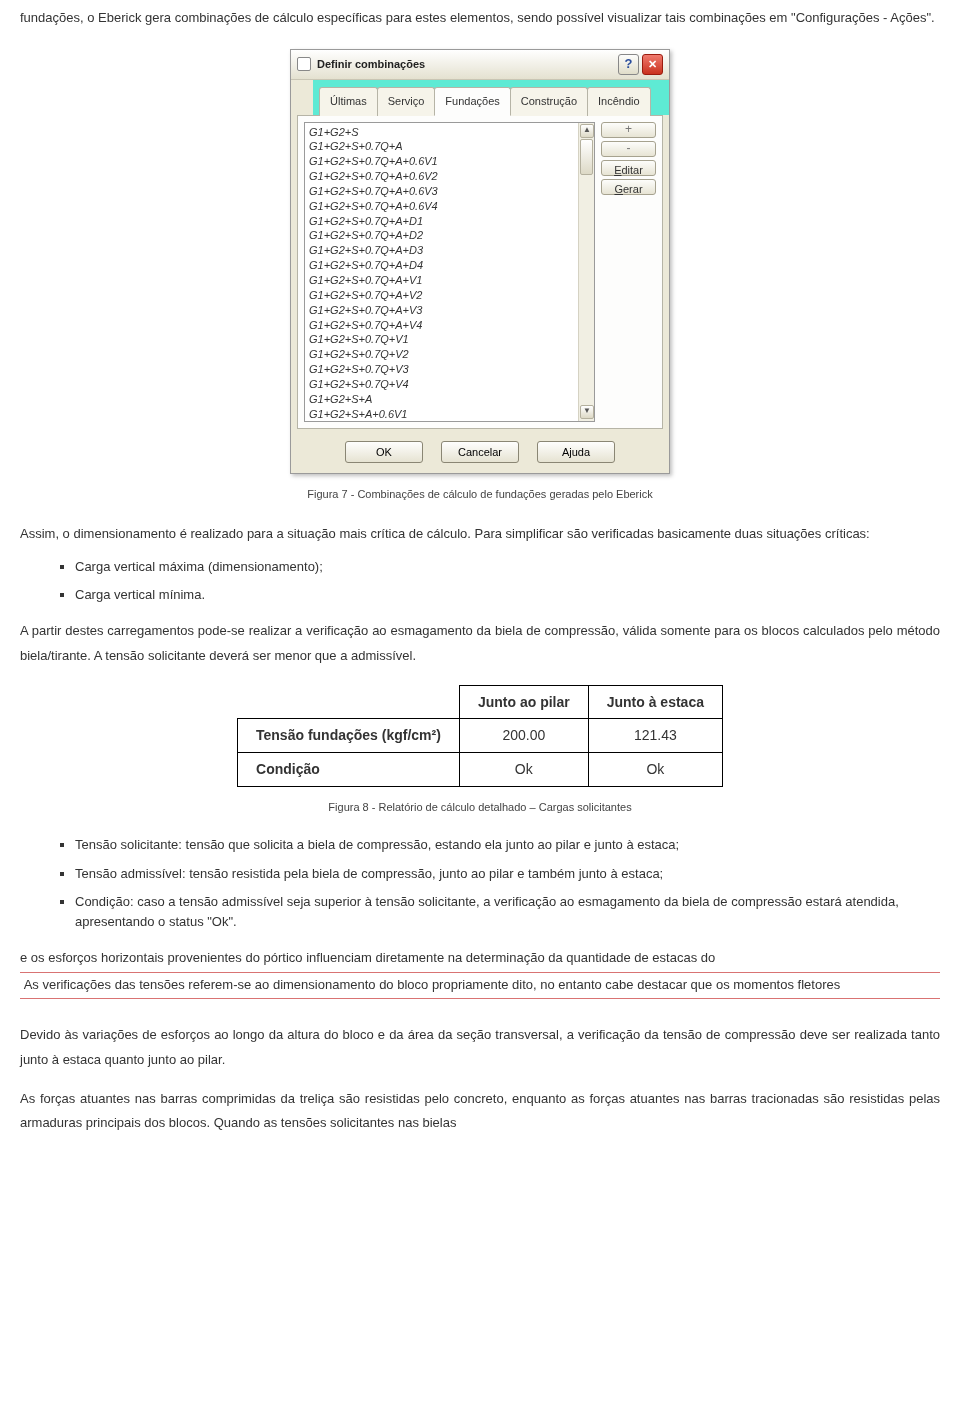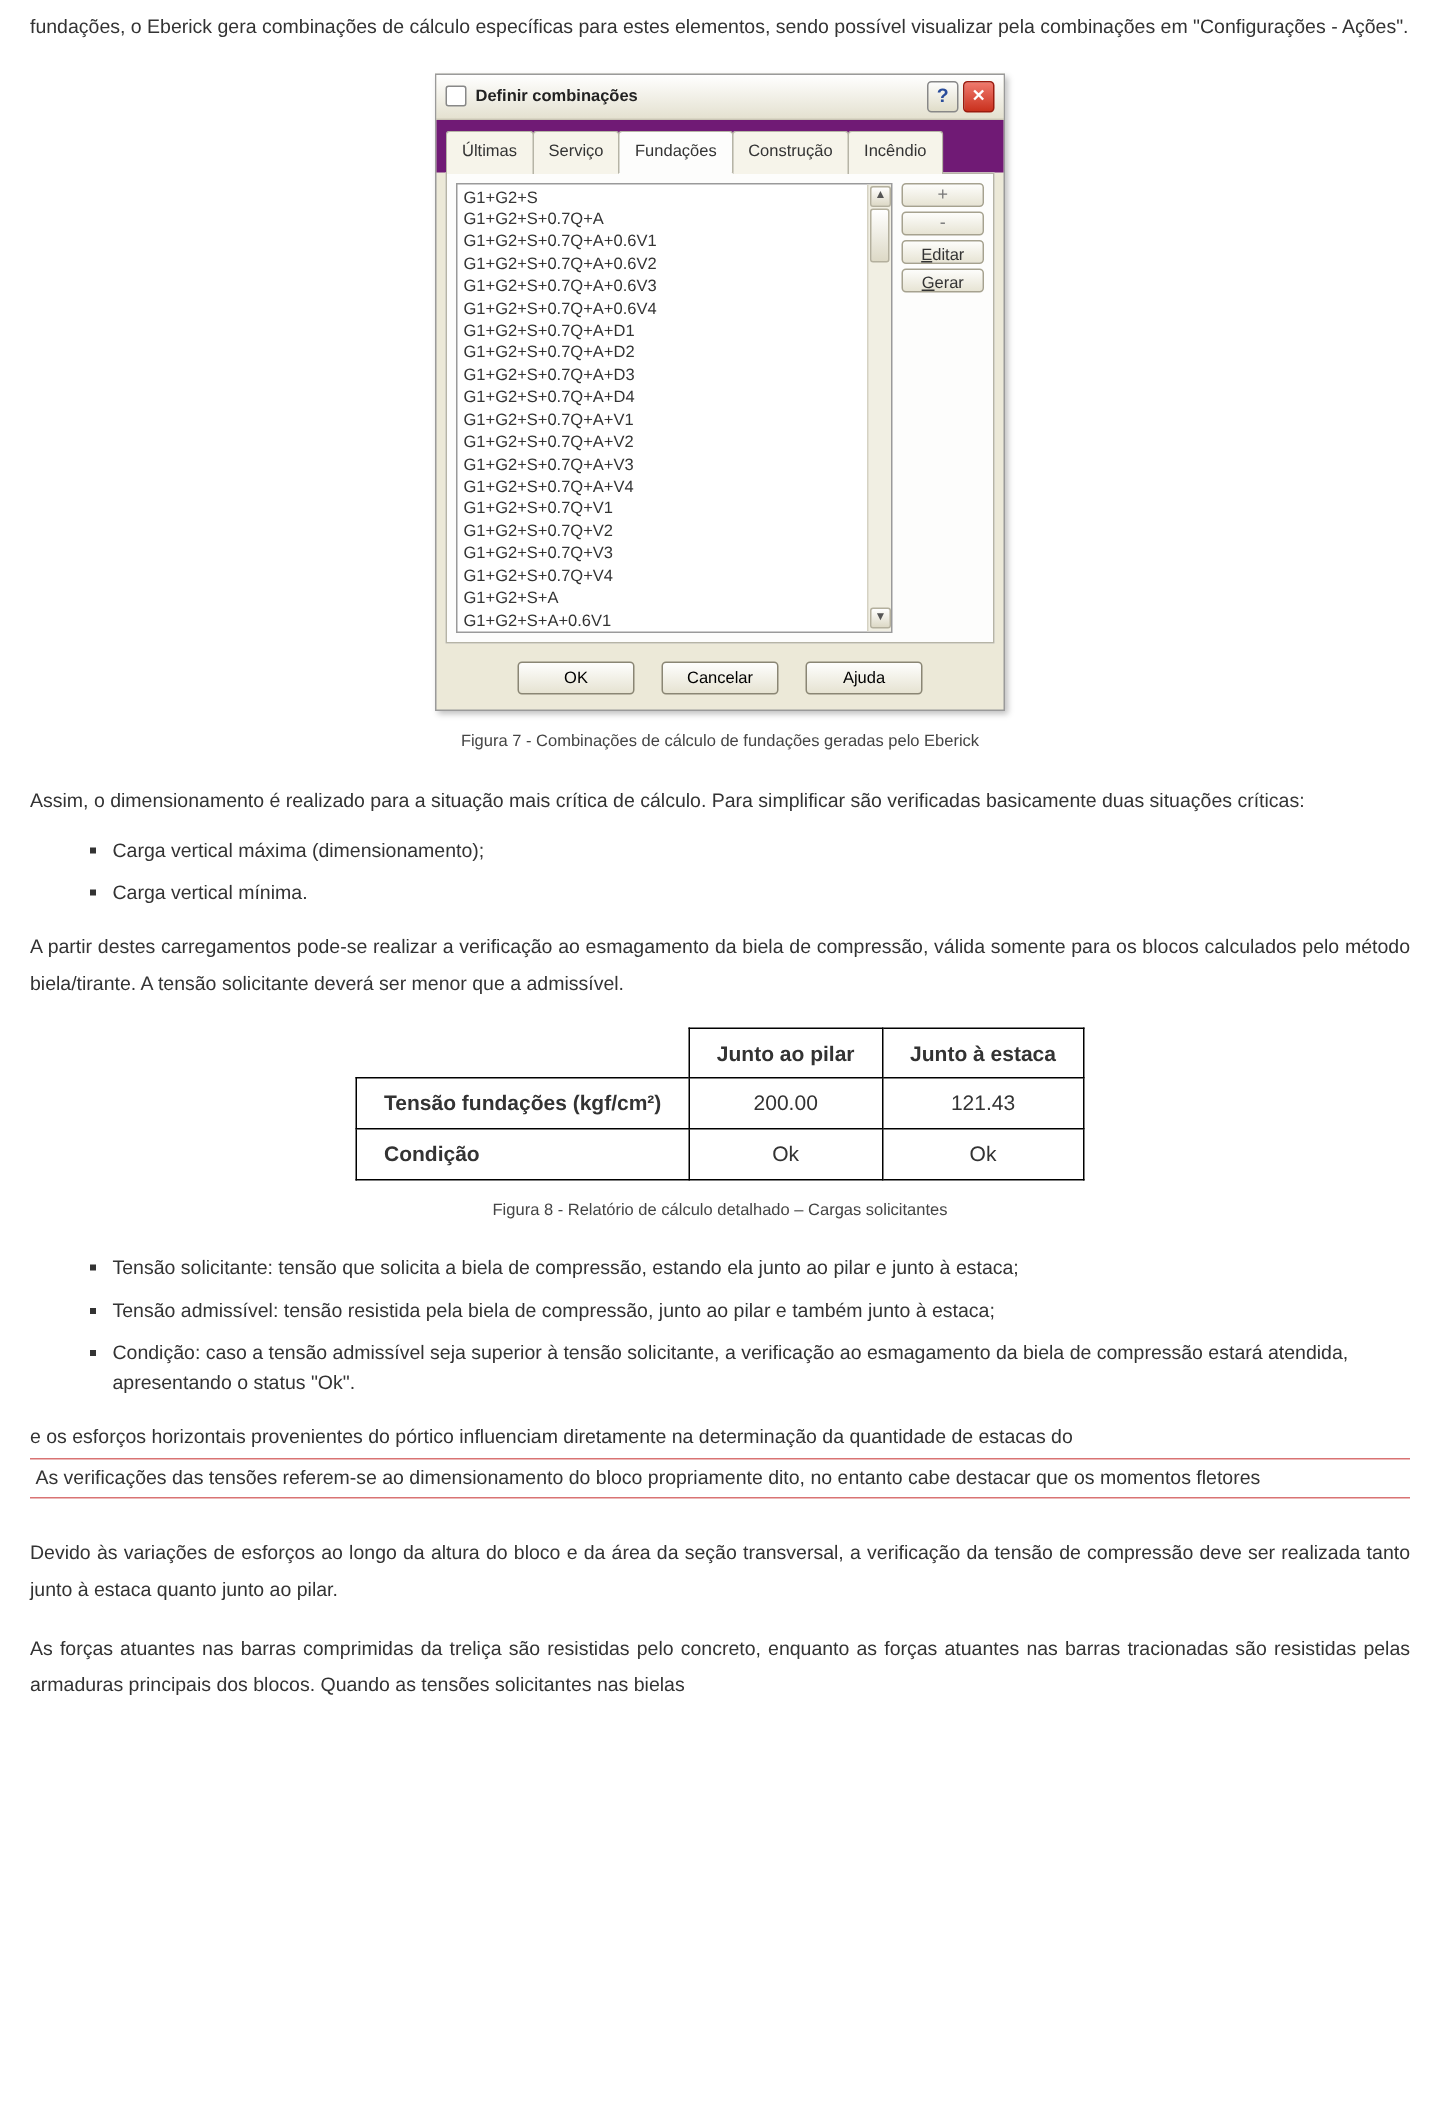--- a/index.html
+++ b/index.html
@@ -71,21 +71,22 @@
   }
   .win-btn.help {
     background: linear-gradient(#fdfdfc,#e0ddc9);
   }
   .btns-right { display: flex; }
 
   .tabs {
     display: flex;
     padding: 6px 6px 0 6px;
     gap: 0;
-    background: #701a75;
+    background: #5eead4;
+    margin-left: 22px;
   }
   .tab {
     background: #f6f4ea;
     border: 1px solid #b6b4a6;
     border-bottom: none;
     padding: 3px 10px;
     font-size: 11px;
     border-radius: 3px 3px 0 0;
     position: relative;
     top: 1px;
@@ -109,20 +110,21 @@
   .listbox {
     flex: 1;
     height: 300px;
     border: 1px solid #9a9a9a;
     background: #fff;
     overflow: hidden;
     padding: 2px 4px;
     font-size: 11px;
     line-height: 1.35;
     position: relative;
+    font-style: italic;
   }
   .list-scroll {
     position: absolute;
     right: 0; top: 0;
     width: 16px; height: 100%;
     background: #f1efe3;
     border-left: 1px solid #d5d2c3;
   }
   .scroll-btn {
     width: 14px; height: 14px;
@@ -190,21 +192,21 @@
   
   .hl-block { margin-top: 10px; }
   .hl-line {
     border-bottom: 1px solid #d97373;
     padding-bottom: 1px;
   }
 </style>
 </head>
 <body>
 
-<p class="justified">fundações, o Eberick gera combinações de cálculo específicas para estes elementos, sendo possível visualizar pela combinações em "Configurações - Ações".</p>
+<p class="justified">fundações, o Eberick gera combinações de cálculo específicas para estes elementos, sendo possível visualizar tais combinações em "Configurações - Ações".</p>
 
 <div class="dialog-wrap">
   <div class="dialog">
     <div class="titlebar">
       <div class="left">
         <span class="title-icon"></span>
         <span class="title">Definir combinações</span>
       </div>
       <div class="btns-right">
         <div class="win-btn help">

